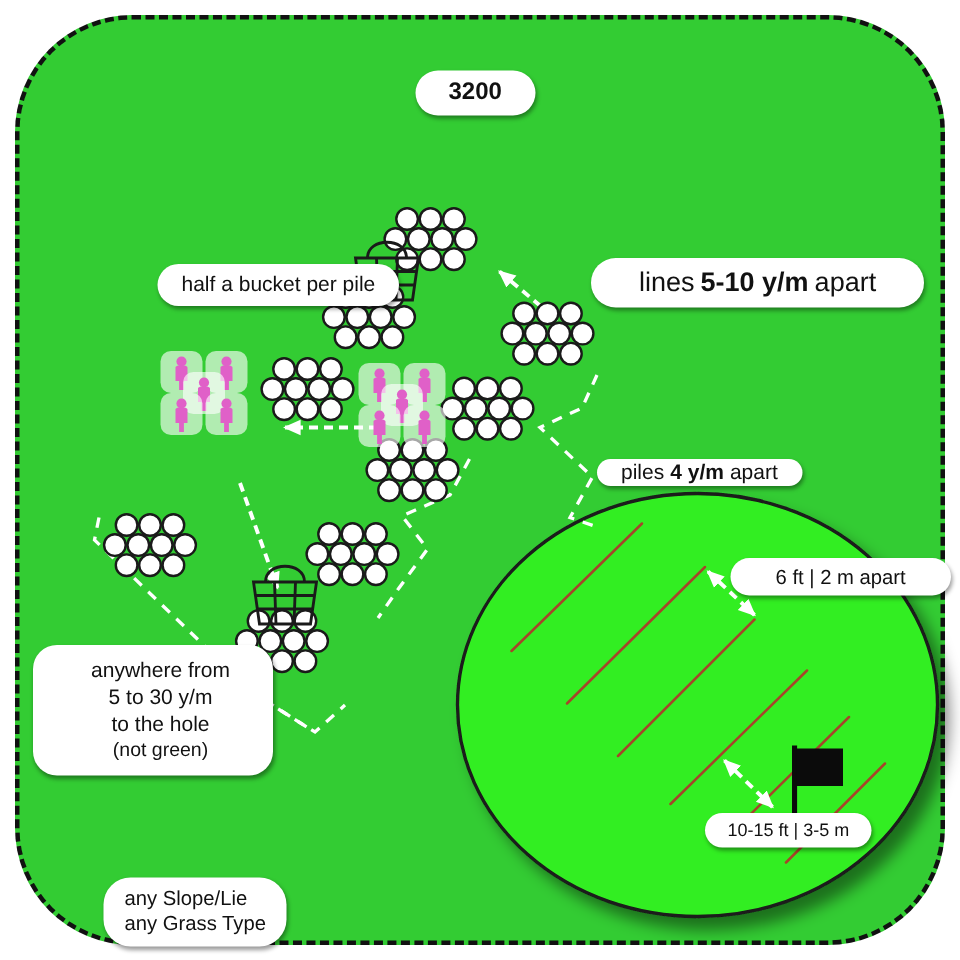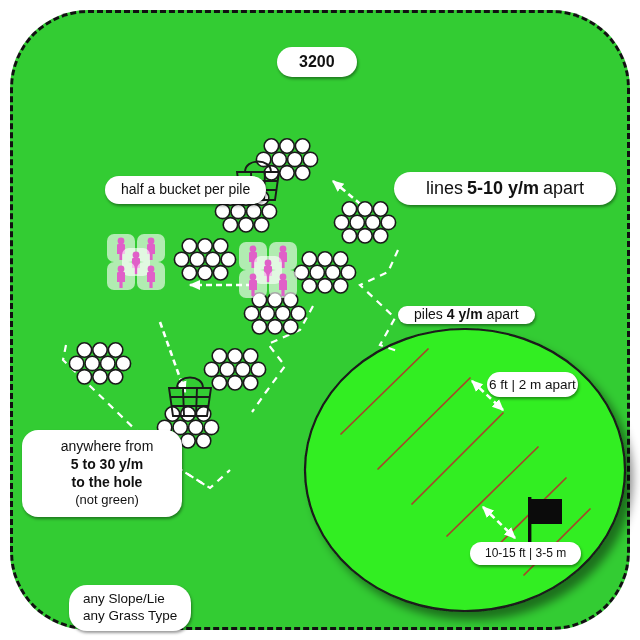--- a/index.html
+++ b/index.html
@@ -31,29 +31,29 @@
     padding:3px 14px;
     line-height:1.28;
   }
   .pill b{font-weight:bold;}
   .pill .reg{font-weight:normal;}
 
   #pill-count{left:277px;top:47px;font-size:16px;font-weight:bold;padding:5px 22px;}
   #pill-bucket{left:105px;top:176px;font-size:14px;padding:5px 16px;}
   #pill-lines{left:365px;top:172px;font-size:18px;padding:5px 32px;margin-left:29px;}
   #pill-piles{left:398px;top:258px;font-size:14px;padding:0 16px;margin-top:48px;}
-  #pill-6ft{left:487px;top:372px;font-size:13.5px;padding:4px 2px;}
+  #pill-6ft{left:487px;top:372px;font-size:13.5px;padding:4px 30px;}
   #pill-1015{left:470px;top:542px;font-size:12px;padding:4px 15px;}
   #pill-anywhere{
     left:22px;top:430px;width:130px;
     border-radius:16px;font-size:14px;
     flex-direction:column;align-items:center;padding:8px 10px 9px 20px;
   }
   #pill-anywhere .l1{font-weight:normal;}
-  #pill-anywhere .l2,#pill-anywhere .l3{font-weight:bold;}
+  #pill-anywhere .l2,#pill-anywhere .l3{font-weight:normal;}
   #pill-anywhere .l4{font-weight:normal;font-size:13px;}
   #pill-slope{
     left:69px;top:585px;border-radius:18px;font-size:13.5px;
     flex-direction:column;align-items:flex-start;padding:5px 14px 6px 14px;
   }
 
   .sp{display:inline-block;width:4px;}
 </style>
 </head>
 <body>

